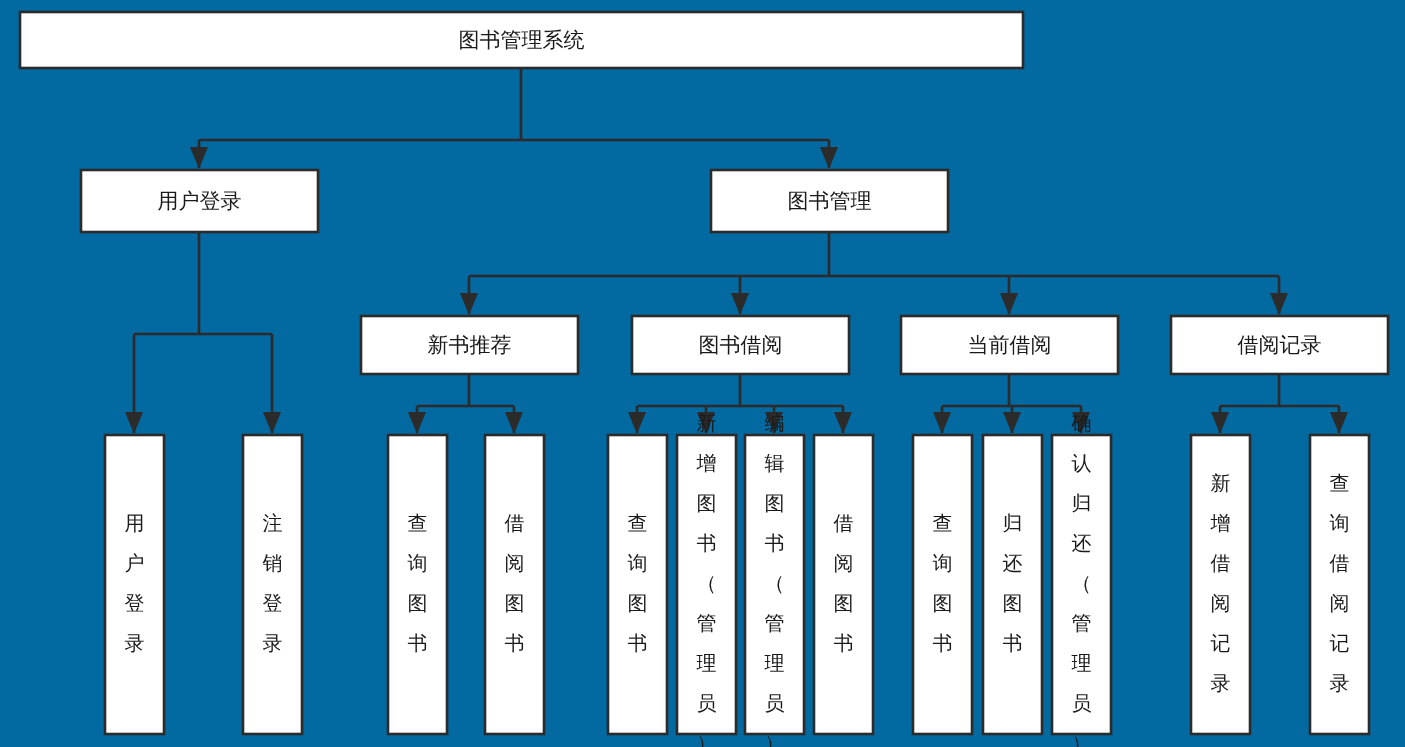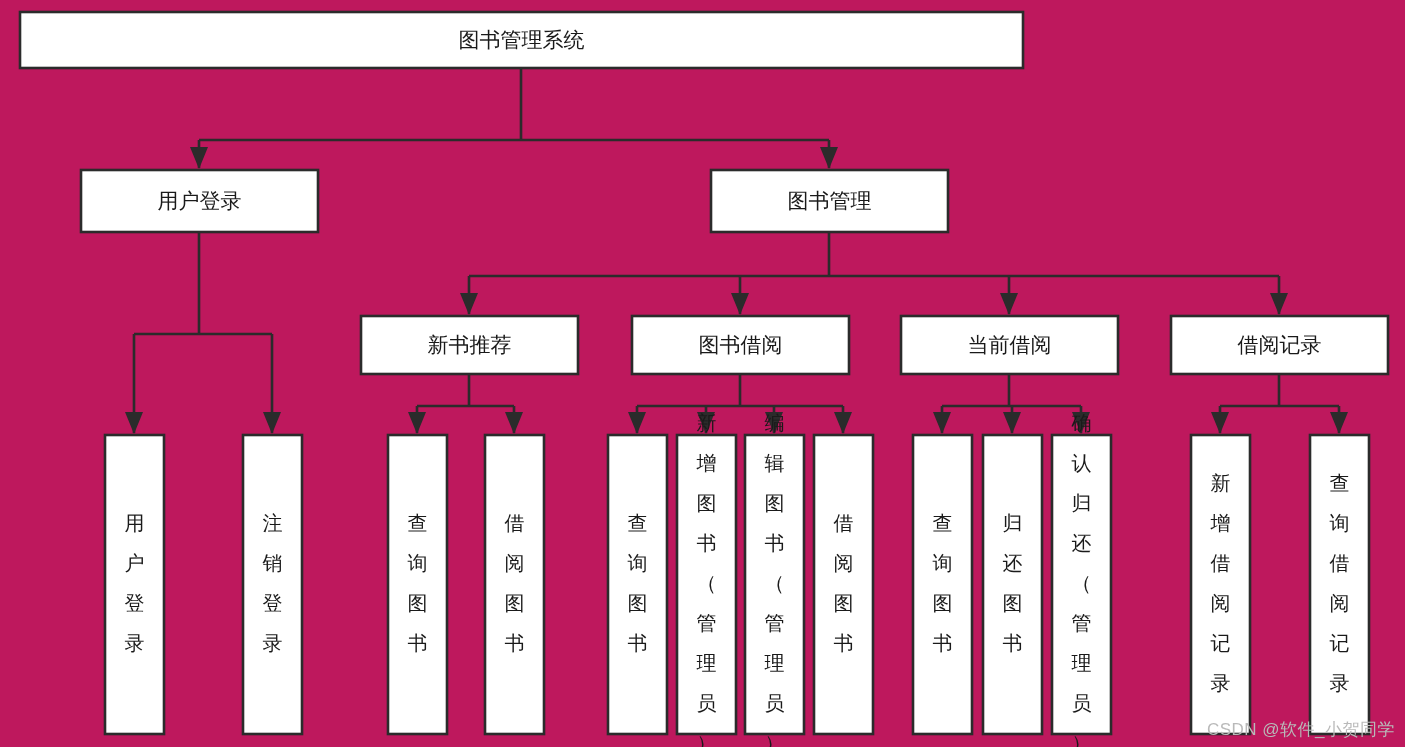--- a/index.html
+++ b/index.html
@@ -9,21 +9,21 @@
     background: #ffffff;
   }
   body {
     font-family: "Liberation Sans", "DejaVu Sans", sans-serif;
     -webkit-font-smoothing: antialiased;
   }
   #diagram-root {
     position: relative;
     width: 1405px;
     height: 747px;
-    background: #be185d;
+    background: #0369a1;
     overflow: hidden;
   }
   svg.canvas {
     position: absolute;
     left: 0;
     top: 0;
     width: 1405px;
     height: 747px;
     display: block;
   }
@@ -248,14 +248,13 @@
           <text x="1339.5" y="484.5" class="node-label vertical">查</text>
           <text x="1339.5" y="524.5" class="node-label vertical">询</text>
           <text x="1339.5" y="564.5" class="node-label vertical">借</text>
           <text x="1339.5" y="604.5" class="node-label vertical">阅</text>
           <text x="1339.5" y="644.5" class="node-label vertical">记</text>
           <text x="1339.5" y="684.5" class="node-label vertical">录</text>
         </g>
       </g>
   </svg>
 
-  <div class="watermark">CSDN @软件_小贺同学</div>
 </div>
 
 </body></html>

